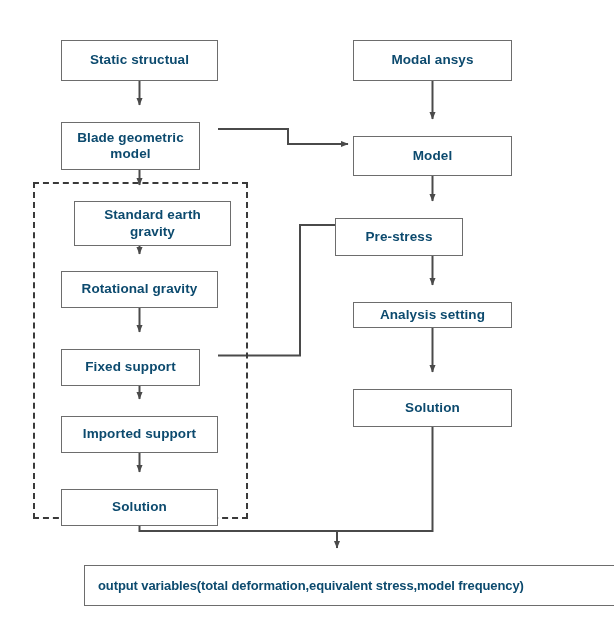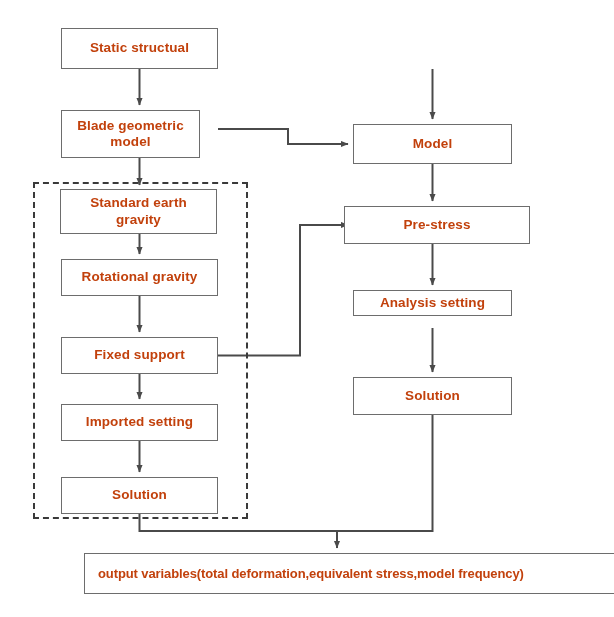--- a/index.html
+++ b/index.html
@@ -25,26 +25,27 @@
   }
   .node {
     position: absolute;
     box-sizing: border-box;
     background: #ffffff;
     border: 1.6px solid #6d6d6d;
     display: flex;
     align-items: center;
     justify-content: center;
     text-align: center;
-    color: #c2410c;
+    color: #0c4a6e;
     font-weight: bold;
     font-size: 13.5px;
     line-height: 1.22;
     letter-spacing: 0.1px;
     padding: 0 4px;
+    margin-top: 12px;
   }
   .node.wide-text {
     font-size: 13px;
     letter-spacing: -0.1px;
     justify-content: flex-start;
     padding-left: 13px;
     text-align: left;
   }
   .dashed-group {
     position: absolute;
@@ -88,35 +89,36 @@
     </g>
   </svg>
 
   <div class="dashed-group" style="left:33px; top:182px; width:215px; height:337px;"></div>
 
   <div class="node" style="left:61px; top:28px; width:157px; height:41px;">Static structual</div>
 
   <div class="node" style="left:61px; top:110px; width:139px; height:48px; white-space:pre-line;">Blade geometric
 model</div>
 
-  <div class="node" style="left:60px; top:189px; width:157px; height:45px; white-space:pre-line;">Standard earth
+  <div class="node" style="left:74px; top:189px; width:157px; height:45px; white-space:pre-line;">Standard earth
 gravity</div>
 
   <div class="node" style="left:61px; top:259px; width:157px; height:37px;">Rotational gravity</div>
 
-  <div class="node" style="left:61px; top:337px; width:157px; height:37px;">Fixed support</div>
+  <div class="node" style="left:61px; top:337px; width:139px; height:37px;">Fixed support</div>
 
-  <div class="node" style="left:61px; top:404px; width:157px; height:37px;">Imported setting</div>
+  <div class="node" style="left:61px; top:404px; width:157px; height:37px;">Imported support</div>
 
   <div class="node" style="left:61px; top:477px; width:157px; height:37px;">Solution</div>
 
+  <div class="node" style="left:353px; top:28px; width:159px; height:41px;">Modal ansys</div>
 
   <div class="node" style="left:353px; top:124px; width:159px; height:40px;">Model</div>
 
-  <div class="node" style="left:344px; top:206px; width:186px; height:38px;">Pre-stress</div>
+  <div class="node" style="left:335px; top:206px; width:128px; height:38px;">Pre-stress</div>
 
   <div class="node" style="left:353px; top:290px; width:159px; height:26px;">Analysis setting</div>
 
   <div class="node" style="left:353px; top:377px; width:159px; height:38px;">Solution</div>
 
   <div class="node wide-text" style="left:84px; top:553px; width:532px; height:41px;">output variables(total deformation,equivalent stress,model frequency)</div>
 
 </div>
 
 </body></html>

